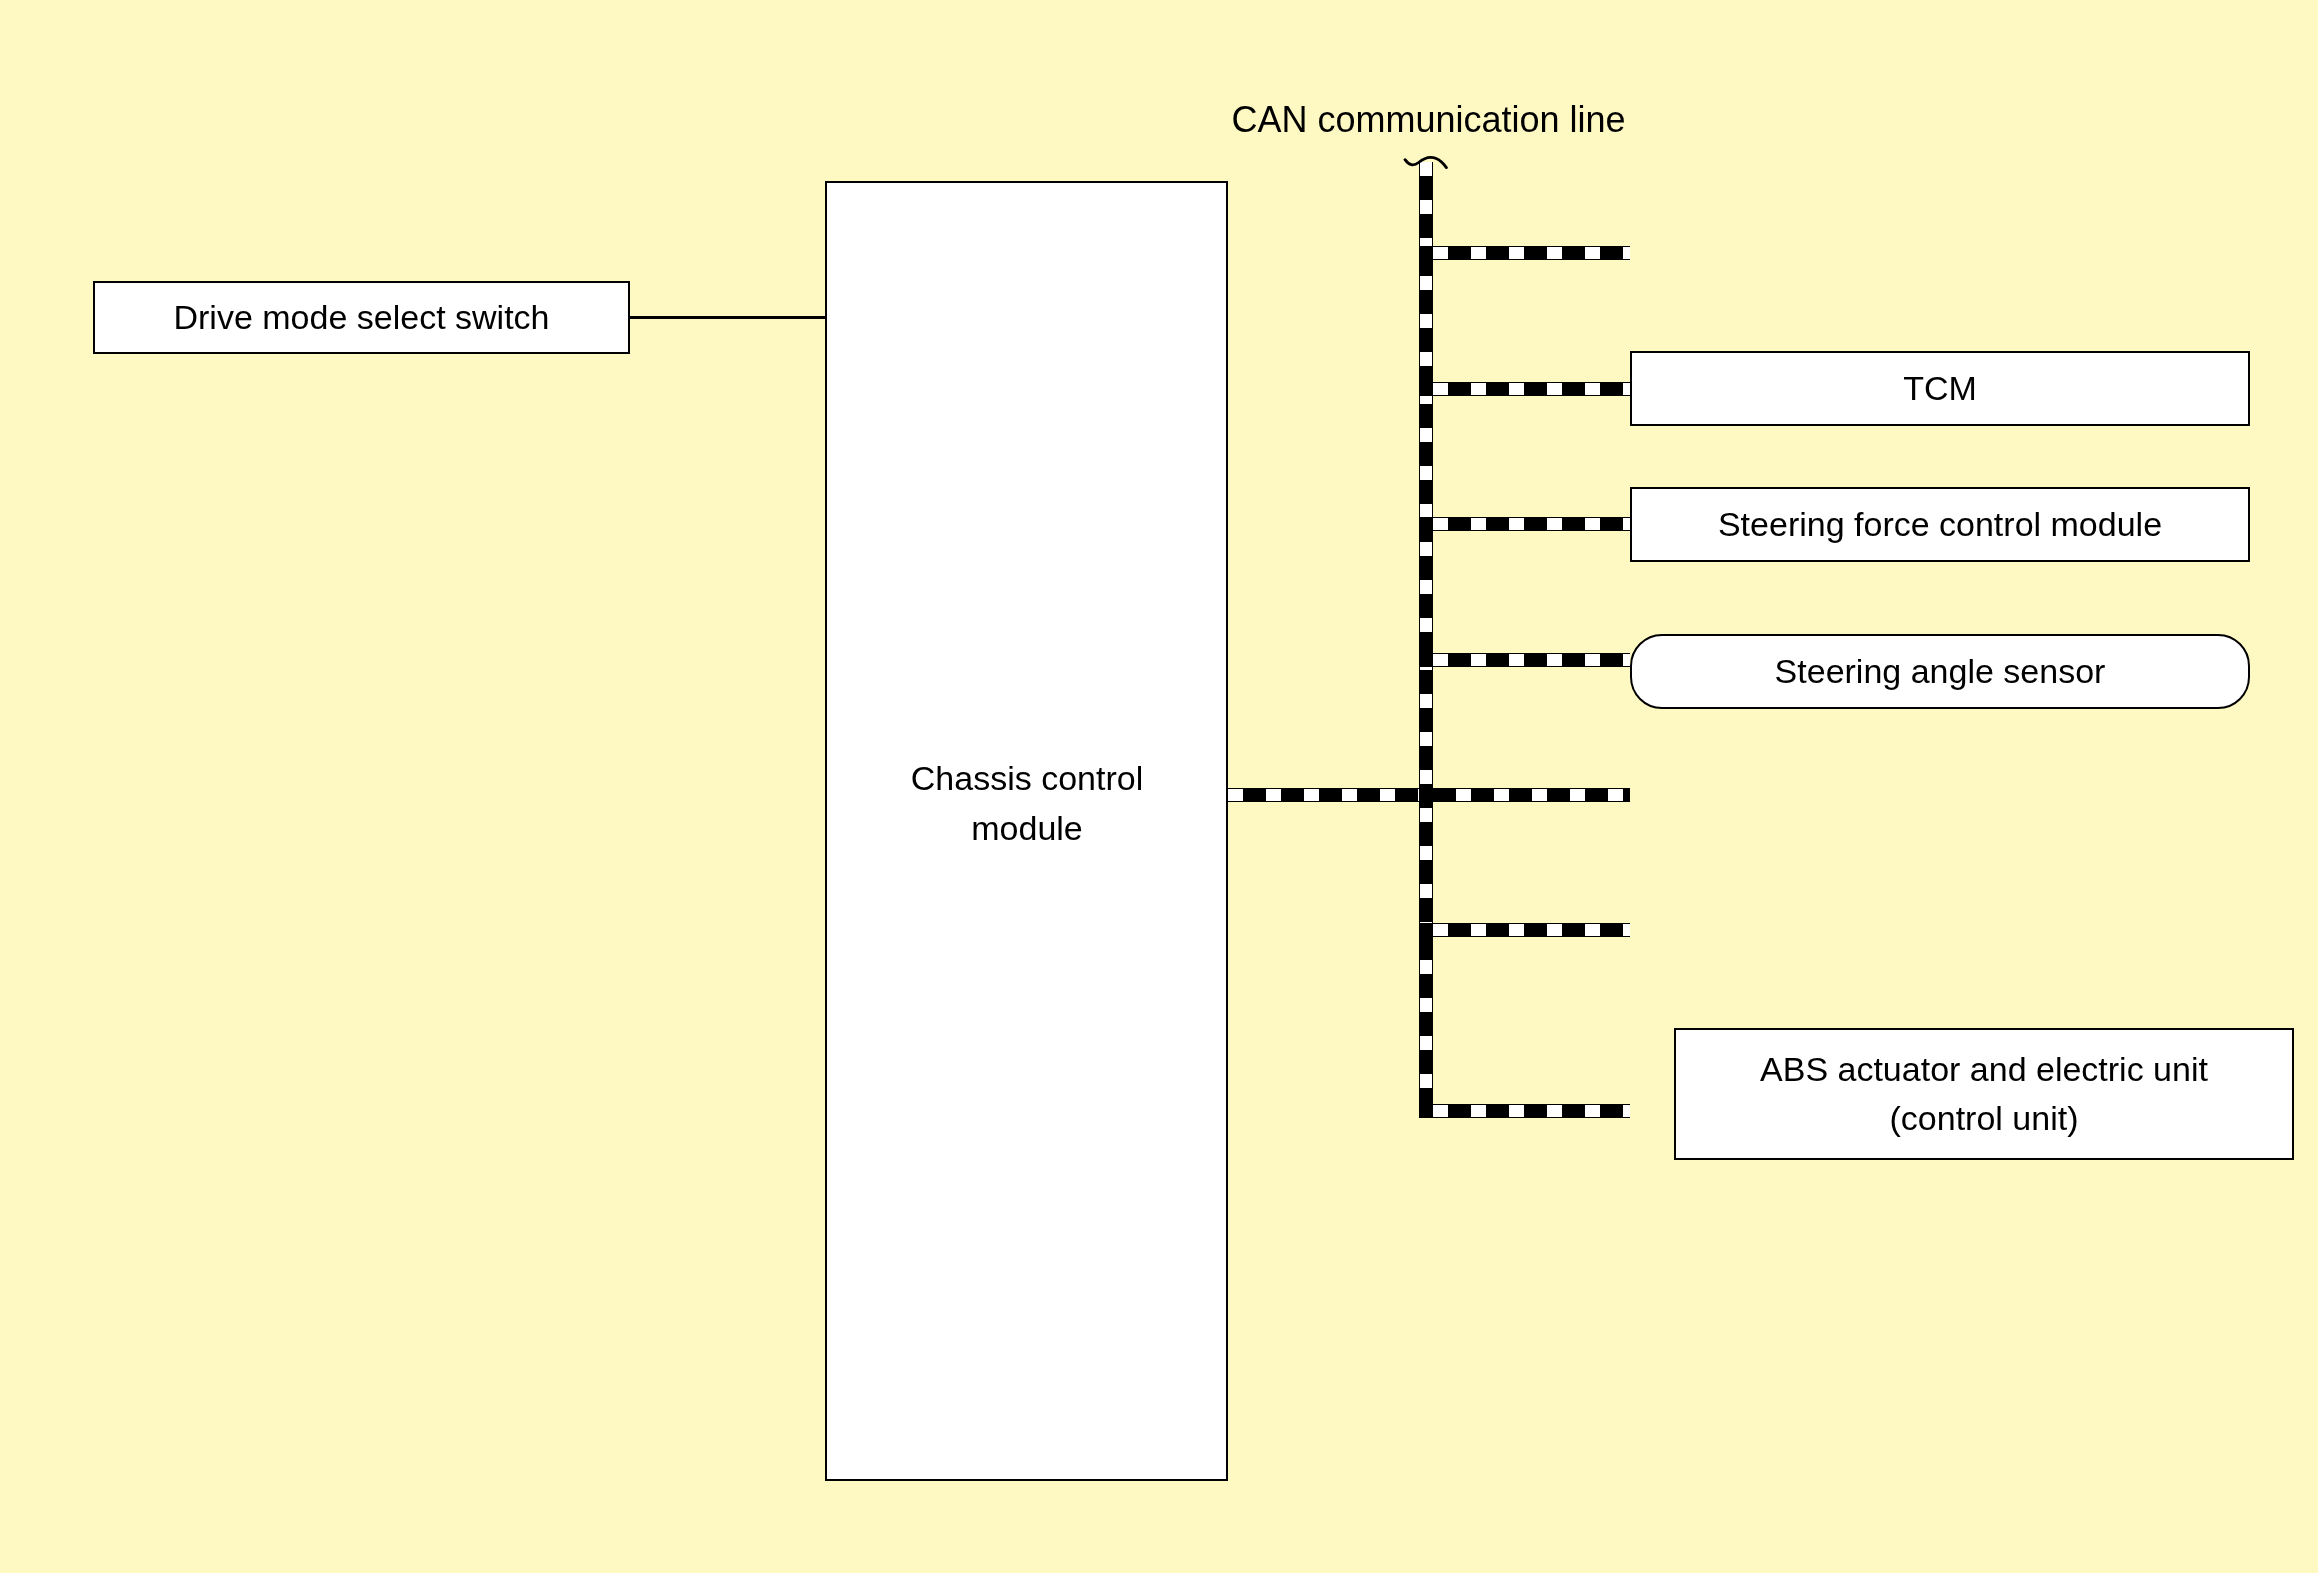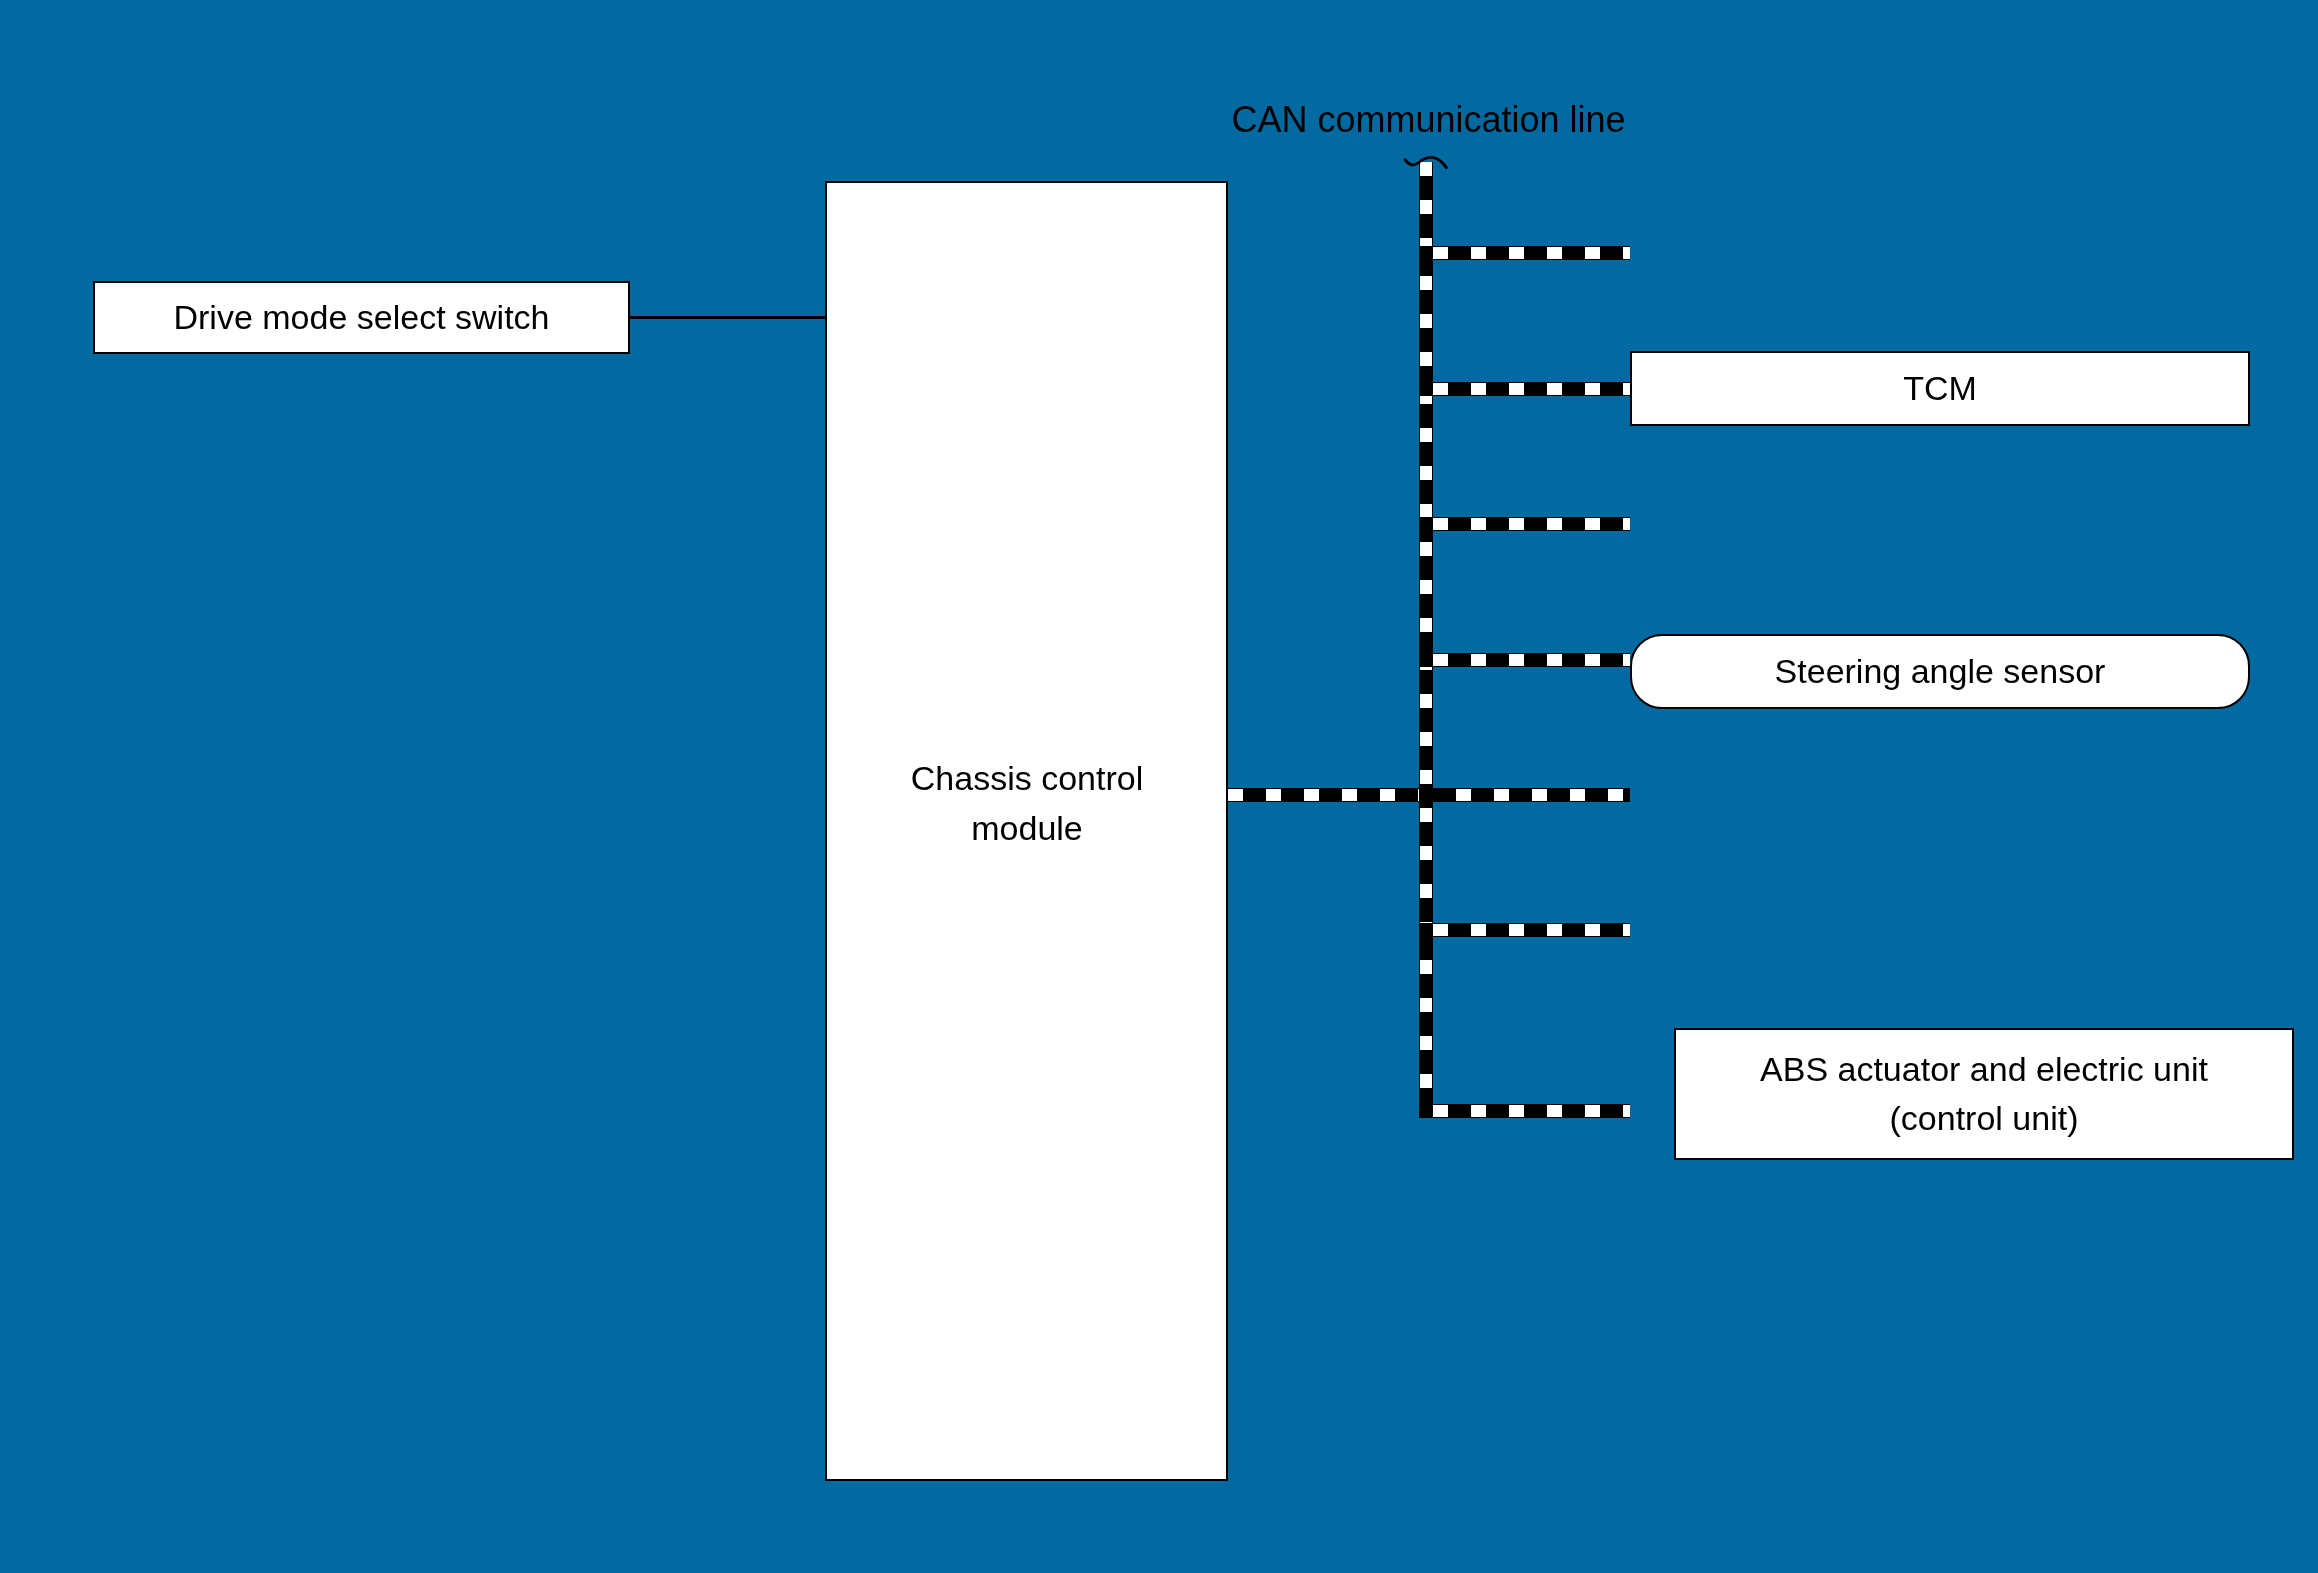--- a/index.html
+++ b/index.html
@@ -1,20 +1,20 @@
 <!DOCTYPE html>
 <html style="font-size:9.2px"><head>
 <meta charset="utf-8">
 <style>
   html, body { margin: 0; padding: 0; background: #ffffff; }
   #canvas {
     position: relative;
     width: 2319px;
     height: 1573px;
-    background: #0369a1;
+    background: #fef9c3;
     font-family: "Liberation Sans", sans-serif;
     color: #000000;
     overflow: hidden;
   }
   .box {
     position: absolute;
     box-sizing: border-box;
     background: #ffffff;
     border: 2.9px solid #000000;
     display: flex;
@@ -114,20 +114,23 @@
   </div>
 
   <div class="box" style="left:825px; top:181px; width:403px; height:1300px;"></div>
   <div class="chassis-label" style="left:878px; top:753px;">Chassis control module</div>
 
 
   <div class="box" style="left:1630px; top:351px; width:620px; height:75px;">
     <span>TCM</span>
   </div>
 
+  <div class="box" style="left:1630px; top:487px; width:620px; height:75px;">
+    <span>Steering force control module</span>
+  </div>
 
   <div class="box" style="left:1630px; top:634px; width:620px; height:75px;border-radius:32px;">
     <span>Steering angle sensor</span>
   </div>
 
 
 
   <div class="box" style="left:1630px; top:1028px; width:620px; height:132px;margin-left:44px;">
     <span>ABS actuator and electric unit</span>
     <span>(control unit)</span>

